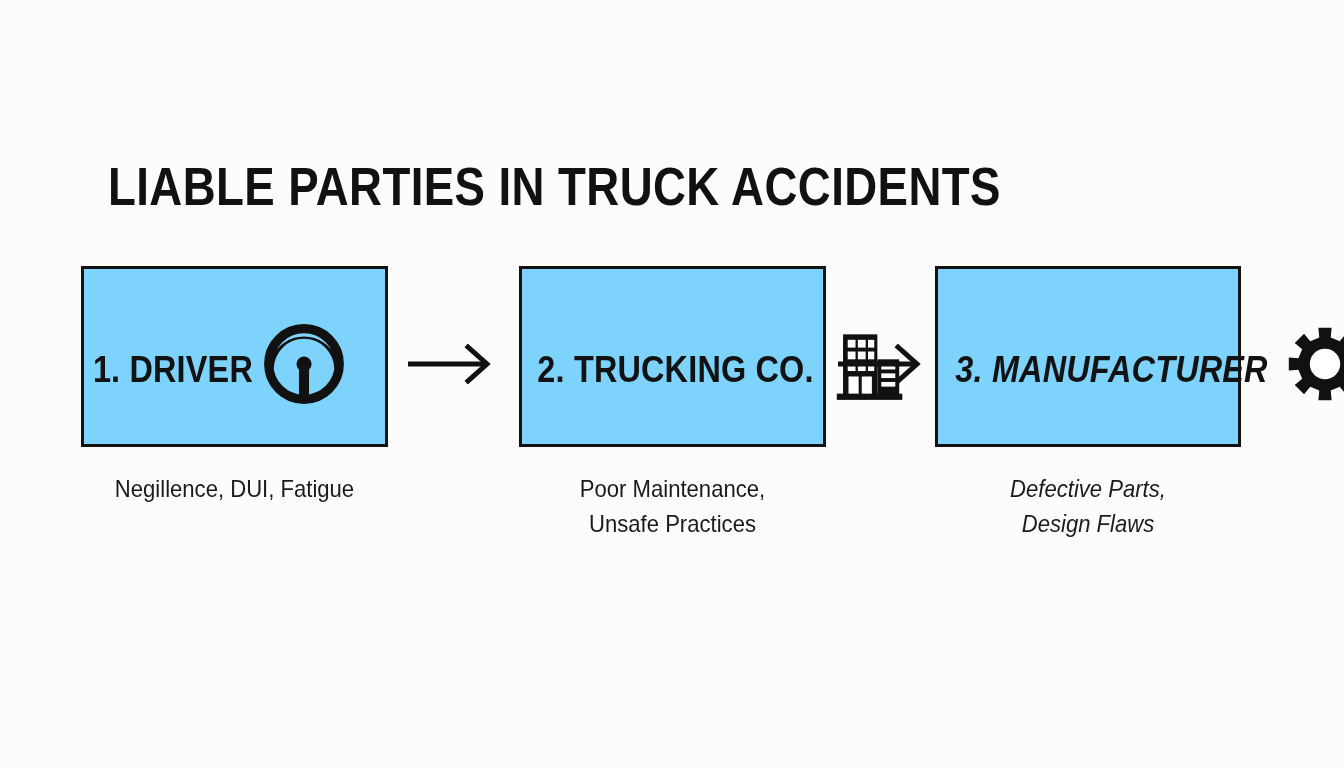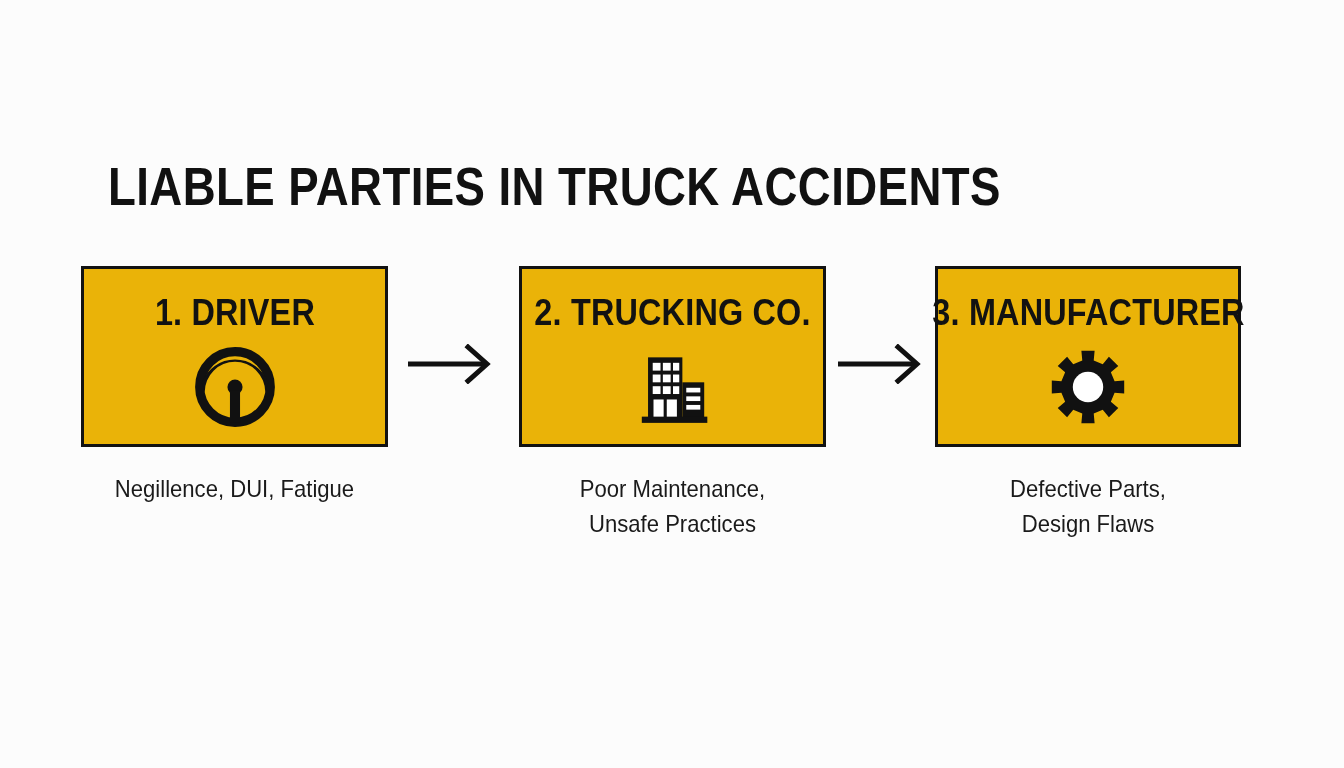--- a/index.html
+++ b/index.html
@@ -45,30 +45,30 @@
     height: 290px;
   }
 
   .node {
     position: absolute;
     top: 0;
     width: 307px;
   }
   .node-1 { left: 81px; }
   .node-2 { left: 519px; }
-  .node-3 { left: 935px; width: 306px; }
+  .node-3 { left: 935px; width: 306px; font-style: italic; }
 
   .node-box {
     position: relative;
     height: 181px;
     box-sizing: border-box;
     border: 3px solid #121212;
-    background: #eab308;
+    background: #7dd3fc;
     display: flex;
-    flex-direction: column;
+    flex-direction: row;
     align-items: center;
   }
 
   .node-title {
     margin-top: 26px;
     font-size: 36px;
     line-height: 36px;
     font-weight: 700;
     color: #121212;
     letter-spacing: 0.2px;

